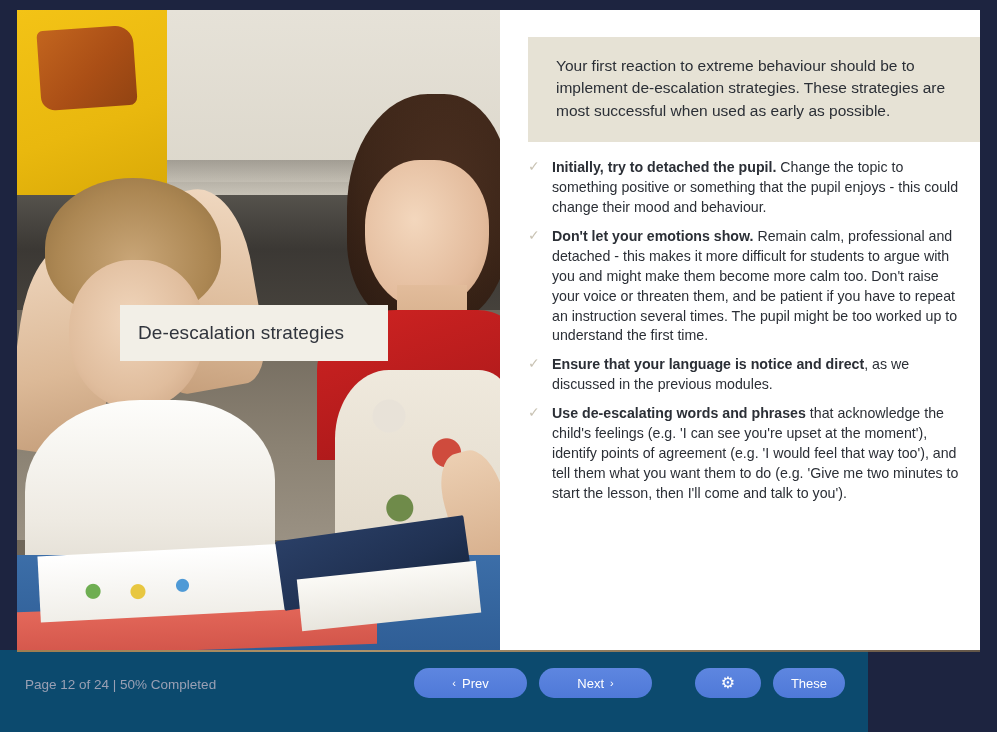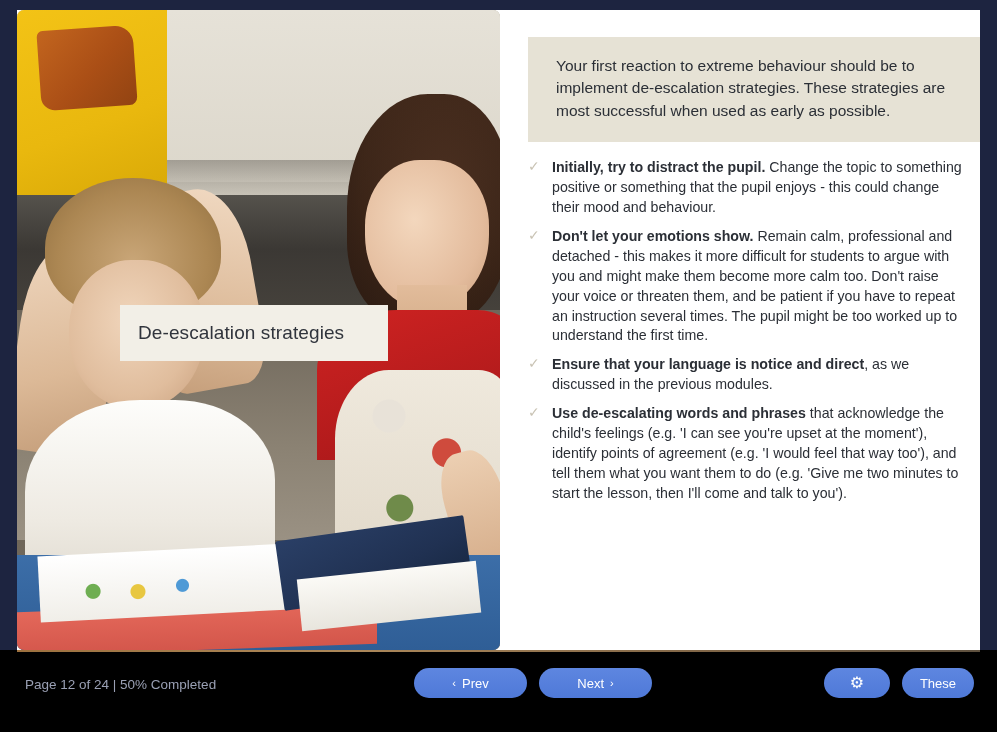--- a/index.html
+++ b/index.html
@@ -25,21 +25,20 @@
     overflow: hidden;
   }
 
   
   .photo {
     position: relative;
     width: 483px;
     height: 640px;
     overflow: hidden;
     background: #9a8f7d;
-    border-radius: 7px;
   }
   
   .ph-bg {
     position: absolute; inset: 0;
     background:
       linear-gradient(180deg, #d9d5cb 0%, #cfcabe 28%, #b9b3a6 40%, #6f6a62 47%, #4a4642 55%, #3f3c38 62%, #55514a 70%, #6b6356 78%, #7c7264 100%);
   }
   .ph-yellow {
     position: absolute; left: 0; top: 0; width: 150px; height: 185px;
     background: linear-gradient(160deg, #f3c316 0%, #e9b80e 60%, #d9a907 100%);
@@ -226,22 +225,22 @@
     color: #c9c3b4;
     font-size: 14px;
     line-height: 14px;
   }
   ul.tips li b { font-weight: bold; }
 
   
   .bottombar {
     position: absolute;
     left: 0; bottom: 0;
-    width: 997px; height: 82px;
-    background: #000000;
+    width: 868px; height: 82px;
+    background: #0c4a6e;
   }
   .divider {
     position: absolute;
     left: 17px; top: 0;
     width: 963px; height: 2px;
     background: linear-gradient(90deg, #b9854a 0%, #caa06a 35%, #9a7a55 70%, #6f5f4a 100%);
     opacity: .85;
   }
   .progress-text {
     position: absolute;
@@ -316,21 +315,21 @@
       <div class="book-white"></div>
 
       <div class="photo-caption">De-escalation strategies</div>
     </div>
 
     <div class="content">
       <div class="callout">Your first reaction to extreme behaviour should be to implement de-escalation strategies. These strategies are most successful when used as early as possible.</div>
       <ul class="tips">
         <li>
           <span class="tick">✓</span>
-          <b>Initially, try to distract the pupil.</b><span> Change the topic to something positive or something that the pupil enjoys - this could change their mood and behaviour.</span>
+          <b>Initially, try to detached the pupil.</b><span> Change the topic to something positive or something that the pupil enjoys - this could change their mood and behaviour.</span>
         </li>
         <li>
           <span class="tick">✓</span>
           <b>Don't let your emotions show.</b><span> Remain calm, professional and detached - this makes it more difficult for students to argue with you and might make them become more calm too. Don't raise your voice or threaten them, and be patient if you have to repeat an instruction several times. The pupil might be too worked up to understand the first time.</span>
         </li>
         <li>
           <span class="tick">✓</span>
           <b>Ensure that your language is notice and direct</b><span>, as we discussed in the previous modules.</span>
         </li>
         <li>

